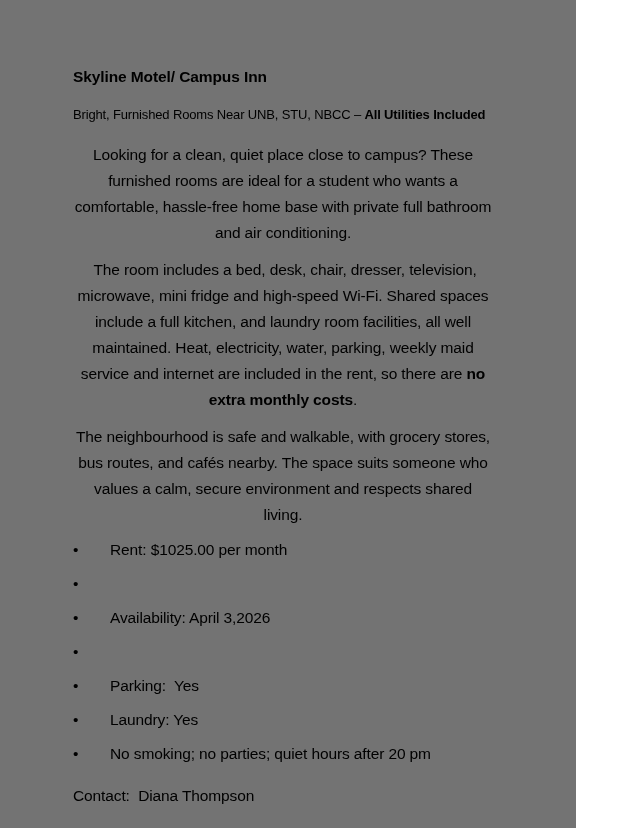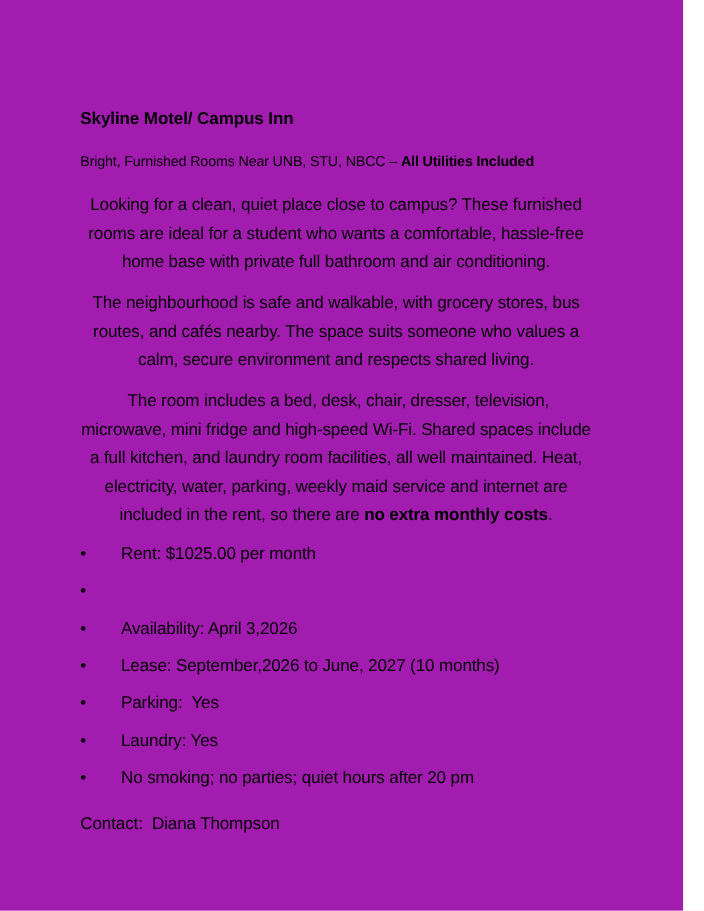--- a/index.html
+++ b/index.html
@@ -9,25 +9,25 @@
   }
   body {
     width: 640px;
     height: 828px;
     font-family: "Liberation Sans", "DejaVu Sans", sans-serif;
     color: #000000;
     -webkit-font-smoothing: antialiased;
   }
   .page {
     position: relative;
-    width: 621px;
+    width: 576px;
     height: 828px;
-    background: #a21caf;
+    background: #737373;
     box-sizing: border-box;
-    padding: 98px 83px 0 73px;
+    padding: 66px 83px 0 73px;
   }
   .doc-title {
     font-size: 15.5px;
     font-weight: bold;
     line-height: 22px;
     margin: 0 0 16px 0;
     letter-spacing: -0.1px;
   }
   .subtitle {
     font-size: 13px;
@@ -88,39 +88,38 @@
 <body>
 
 <div class="page">
 
   <h1 class="doc-title">Skyline Motel/ Campus Inn</h1>
 
   <p class="subtitle"><span>Bright, Furnished Rooms Near UNB, STU, NBCC – </span><span class="bold">All Utilities Included</span></p>
 
   <p class="para">Looking for a clean, quiet place close to campus? These furnished rooms are ideal for a student who wants a comfortable, hassle-free home base with private full bathroom and air conditioning.</p>
 
+  <p class="para"><span> The room includes a bed, desk, chair, dresser, television, microwave, mini fridge and high-speed Wi-Fi. Shared spaces include a full kitchen, and laundry room facilities, all well maintained. Heat, electricity, water, parking, weekly maid service and internet are included in the rent, so there are </span><span class="bold">no extra monthly costs</span><span>.</span></p>
+
   <p class="para">The neighbourhood is safe and walkable, with grocery stores, bus routes, and cafés nearby. The space suits someone who values a calm, secure environment and respects shared living.</p>
-
-  <p class="para"><span> The room includes a bed, desk, chair, dresser, television, microwave, mini fridge and high-speed Wi-Fi. Shared spaces include a full kitchen, and laundry room facilities, all well maintained. Heat, electricity, water, parking, weekly maid service and internet are included in the rent, so there are </span><span class="bold">no extra monthly costs</span><span>.</span></p>
 
   <ul class="bullets">
     <li class="bullet-row">
       <span class="bullet-mark">•</span>
       <span class="bullet-text">Rent: $1025.00 per month</span>
     </li>
     <li class="bullet-row">
       <span class="bullet-mark">•</span>
     </li>
     <li class="bullet-row">
       <span class="bullet-mark">•</span>
       <span class="bullet-text">Availability: April 3,2026</span>
     </li>
     <li class="bullet-row">
       <span class="bullet-mark">•</span>
-      <span class="bullet-text">Lease: September,2026 to June, 2027 (10 months)</span>
     </li>
     <li class="bullet-row">
       <span class="bullet-mark">•</span>
       <span class="bullet-text">Parking:  Yes</span>
     </li>
     <li class="bullet-row">
       <span class="bullet-mark">•</span>
       <span class="bullet-text">Laundry: Yes</span>
     </li>
     <li class="bullet-row">

